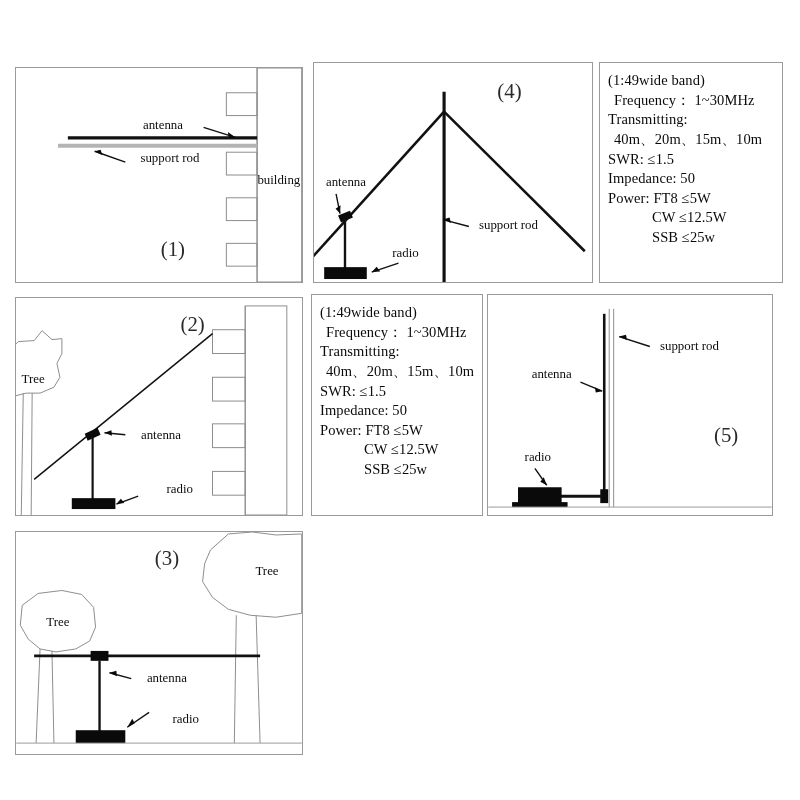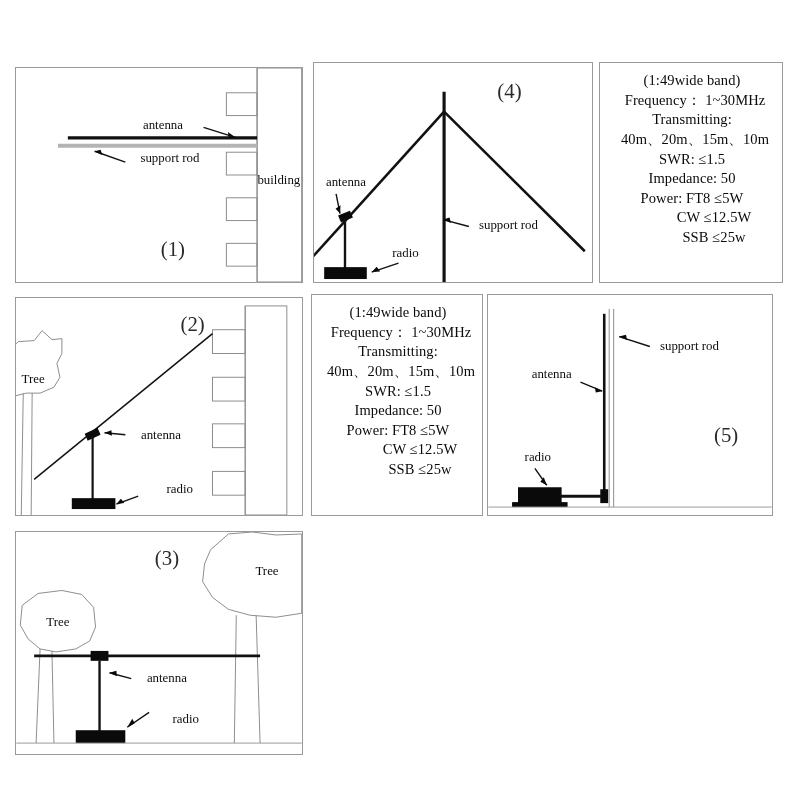--- a/index.html
+++ b/index.html
@@ -39,21 +39,20 @@
   .svgfull { display: block; width: 100%; height: 100%; }
 
   
   .spec {
     padding: 8px 6px 6px 8px;
     font-size: 14.5px;
     line-height: 1.355;
     color: #0a0a0a;
     letter-spacing: .1px;
     white-space: nowrap;
-    text-align: center;
   }
   .spec .ln { display: block; }
   .spec .in1 { padding-left: 6px; }
   .spec .in2 { padding-left: 44px; }
 
   
   .lbl {
     font-family: "Liberation Serif", "DejaVu Serif", serif;
     font-size: 13px;
     fill: #0d0d0d;

